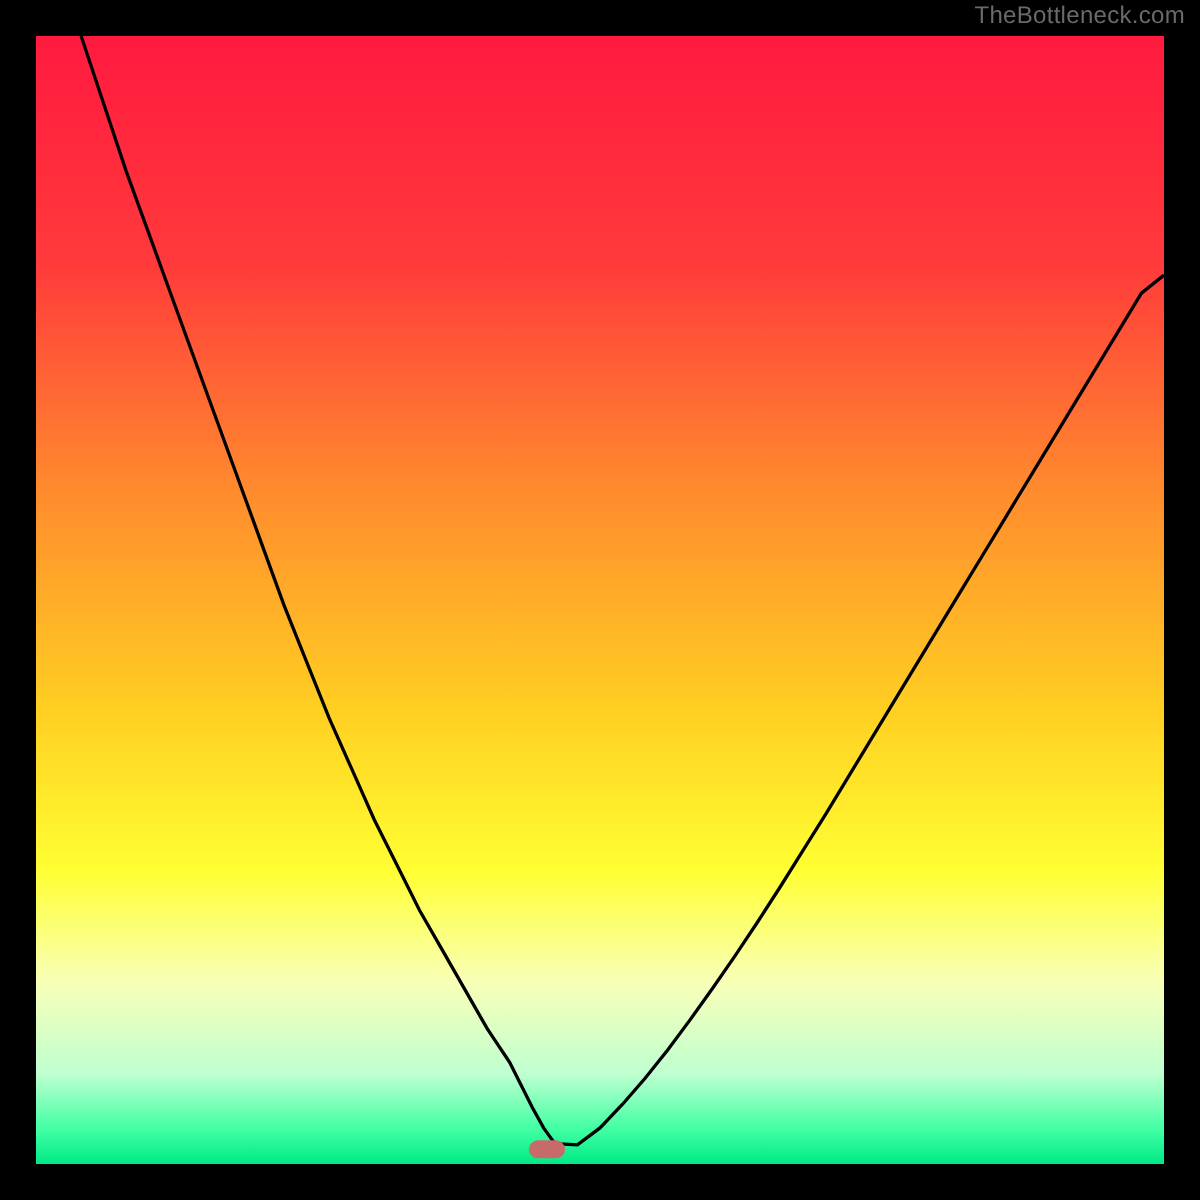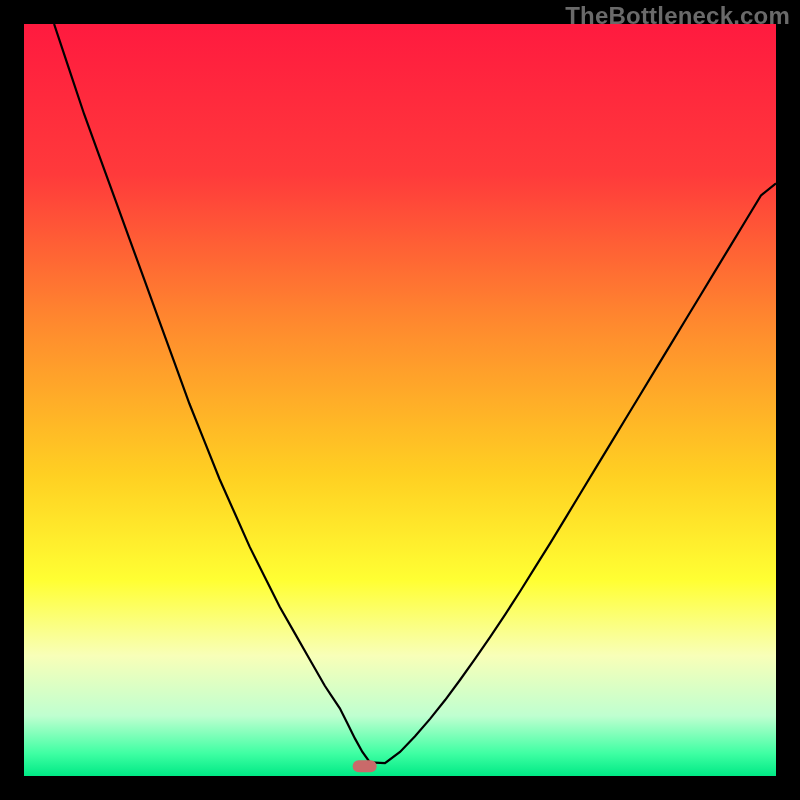--- a/index.html
+++ b/index.html
@@ -22,22 +22,22 @@
     left: 24px;
     top: 24px;
     width: 752px;
     height: 752px;
   }
   .watermark {
     position: absolute;
     top: 2px;
     right: 10px;
     color: #6a6a6a;
-    font-size: 24px;
-    font-weight: 700;
+    font-size: 16px;
+    font-weight: 400;
     letter-spacing: 0.2px;
     pointer-events: none;
   }
 </style>
 </head>
 <body>
 
 <div class="frame">
   <svg class="plot" viewBox="0 0 100 100" preserveAspectRatio="none">
     <defs>

